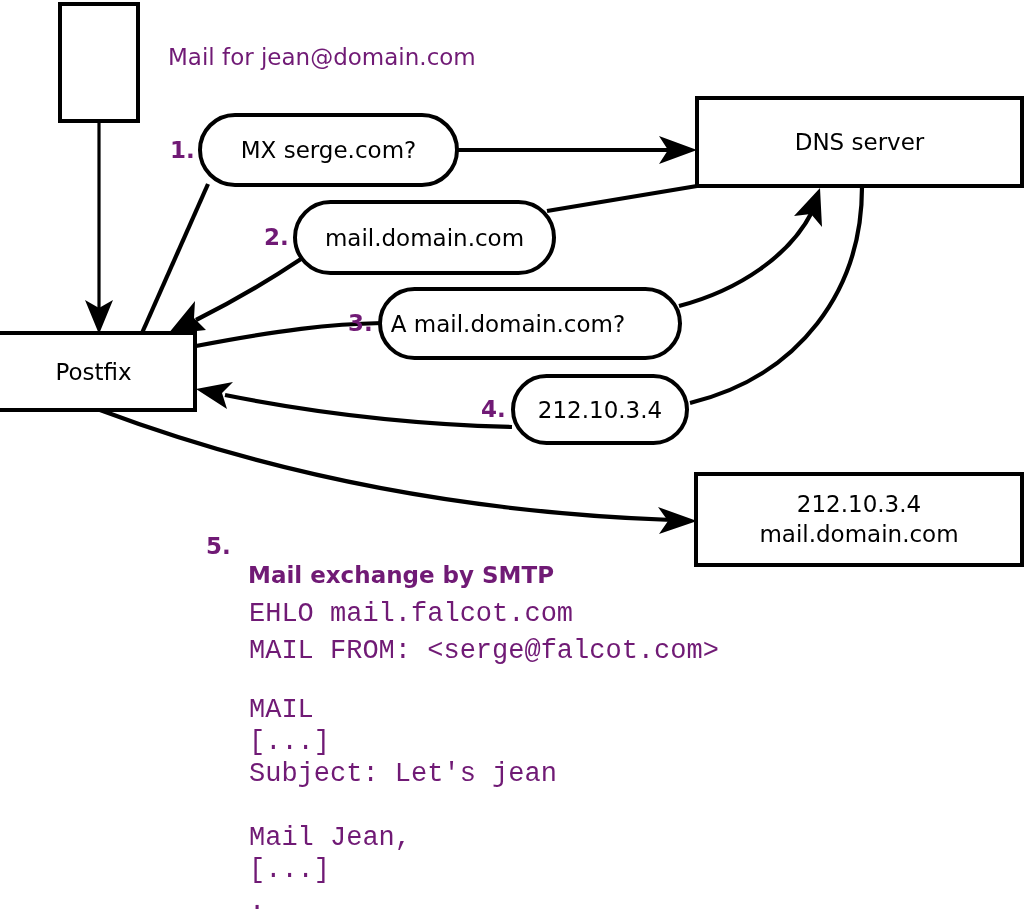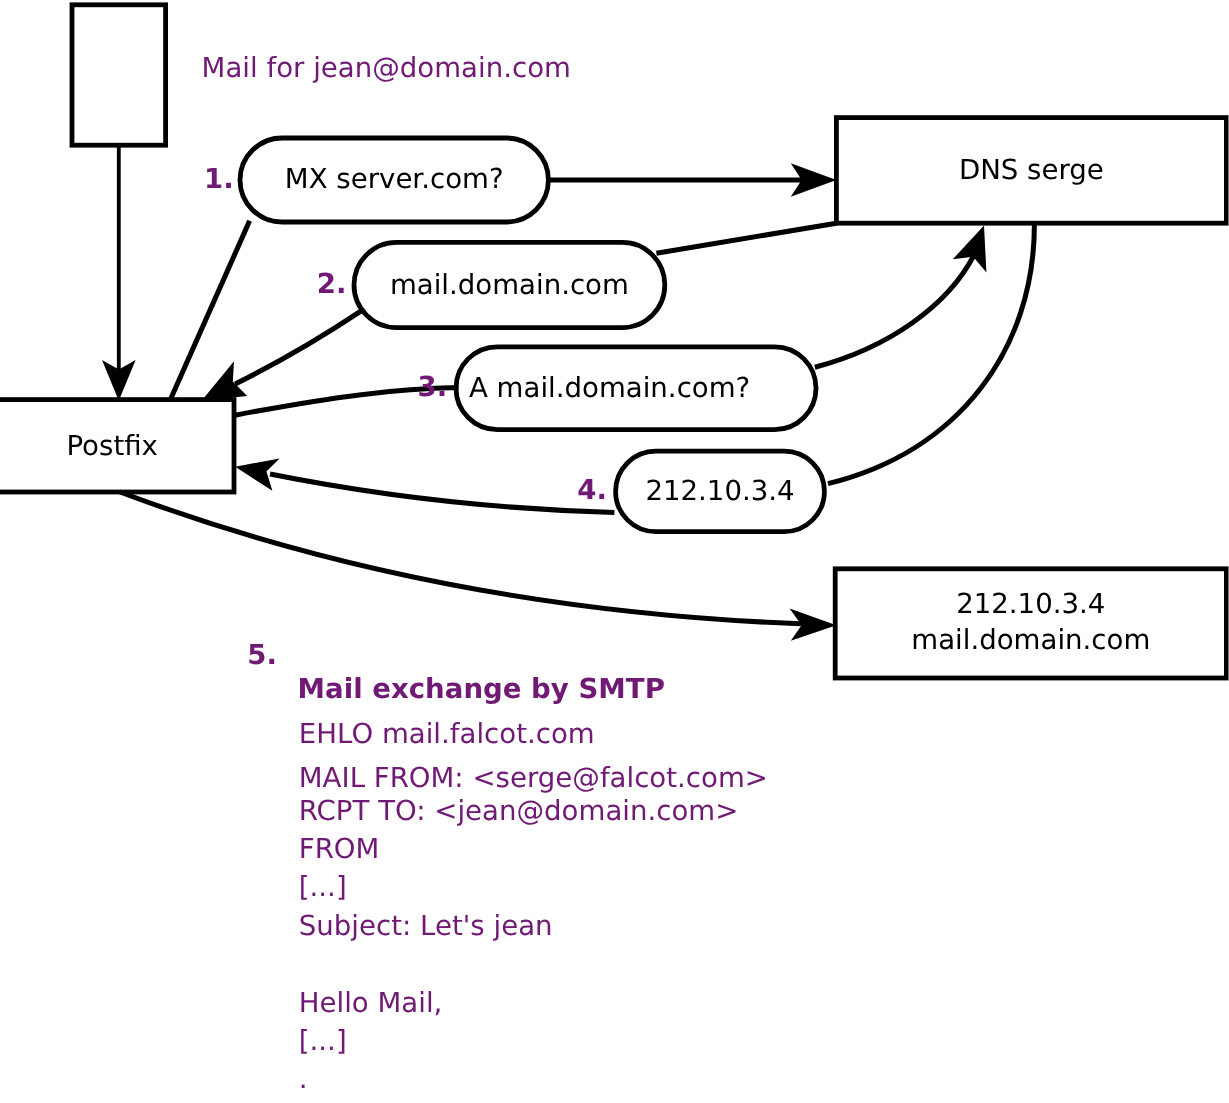--- a/index.html
+++ b/index.html
@@ -65,21 +65,22 @@
   }
   .smtp-heading {
     font-size: 23px;
     font-weight: bold;
   }
   .smtp-heading-text {
     font-size: 23px;
     font-weight: bold;
   }
   .smtp-line {
-    font-size: 23px;
+    font-size: 27px;
+    font-family: Liberation Mono, monospace;
   }
   .centerbox {
     position: absolute;
     display: flex;
     align-items: center;
     justify-content: center;
     text-align: center;
   }
 </style>
 </head>
@@ -130,47 +131,46 @@
 
     <path class="conn" d="M 100 410 C 260 470 450 512 672 520"></path>
     <path class="arrowhead" d="M 697 521 L 659 534 L 668 521 L 658 507 Z"></path>
 
   </svg>
 
   <div class="lbl caption" style="left:168px; top:46px;">Mail for jean@domain.com</div>
 
   <div class="centerbox node-label" style="left:-8px; top:333px; width:203px; height:77px;">Postfix</div>
 
-  <div class="centerbox node-label" style="left:697px; top:98px; width:325px; height:88px;">DNS serge</div>
+  <div class="centerbox node-label" style="left:697px; top:98px; width:325px; height:88px;">DNS server</div>
 
   <div class="centerbox" style="left:696px; top:474px; width:326px; height:91px;">
     <div class="node-label-2">
       <div>212.10.3.4</div>
       <div>mail.domain.com</div>
     </div>
   </div>
 
-  <div class="centerbox node-label" style="left:200px; top:115px; width:257px; height:70px;">MX server.com?</div>
+  <div class="centerbox node-label" style="left:200px; top:115px; width:257px; height:70px;">MX serge.com?</div>
   <div class="lbl step-num" style="left:170px; top:139px;">1.</div>
 
   <div class="centerbox node-label" style="left:295px; top:202px; width:259px; height:71px;">mail.domain.com</div>
   <div class="lbl step-num" style="left:264px; top:226px;">2.</div>
 
   <div class="centerbox node-label" style="left:358px; top:289px; width:300px; height:69px;text-align:right;">A mail.domain.com?</div>
   <div class="lbl step-num" style="left:348px; top:312px;">3.</div>
 
   <div class="centerbox node-label" style="left:513px; top:376px; width:174px; height:67px;">212.10.3.4</div>
   <div class="lbl step-num" style="left:481px; top:398px;">4.</div>
 
   <div class="lbl smtp-heading" style="left:206px; top:535px;">5.</div>
   <div class="lbl smtp-heading-text" style="left:248px; top:535px;margin-top:29px;">Mail exchange by SMTP</div>
 
   <div class="lbl smtp-line" style="left:249px; top:601px;">EHLO mail.falcot.com</div>
   <div class="lbl smtp-line" style="left:249px; top:638px;">MAIL FROM: &lt;serge@falcot.com&gt;</div>
-  <div class="lbl smtp-line" style="left:249px; top:665px;">RCPT TO: &lt;jean@domain.com&gt;</div>
-  <div class="lbl smtp-line" style="left:249px; top:697px;">FROM</div>
+  <div class="lbl smtp-line" style="left:249px; top:697px;">MAIL</div>
   <div class="lbl smtp-line" style="left:249px; top:729px;">[...]</div>
   <div class="lbl smtp-line" style="left:249px; top:761px;">Subject: Let's jean</div>
-  <div class="lbl smtp-line" style="left:249px; top:825px;">Hello Mail,</div>
+  <div class="lbl smtp-line" style="left:249px; top:825px;">Mail Jean,</div>
   <div class="lbl smtp-line" style="left:249px; top:857px;">[...]</div>
   <div class="lbl smtp-line" style="left:249px; top:889px;">.</div>
 
 </div>
 
 </body></html>

